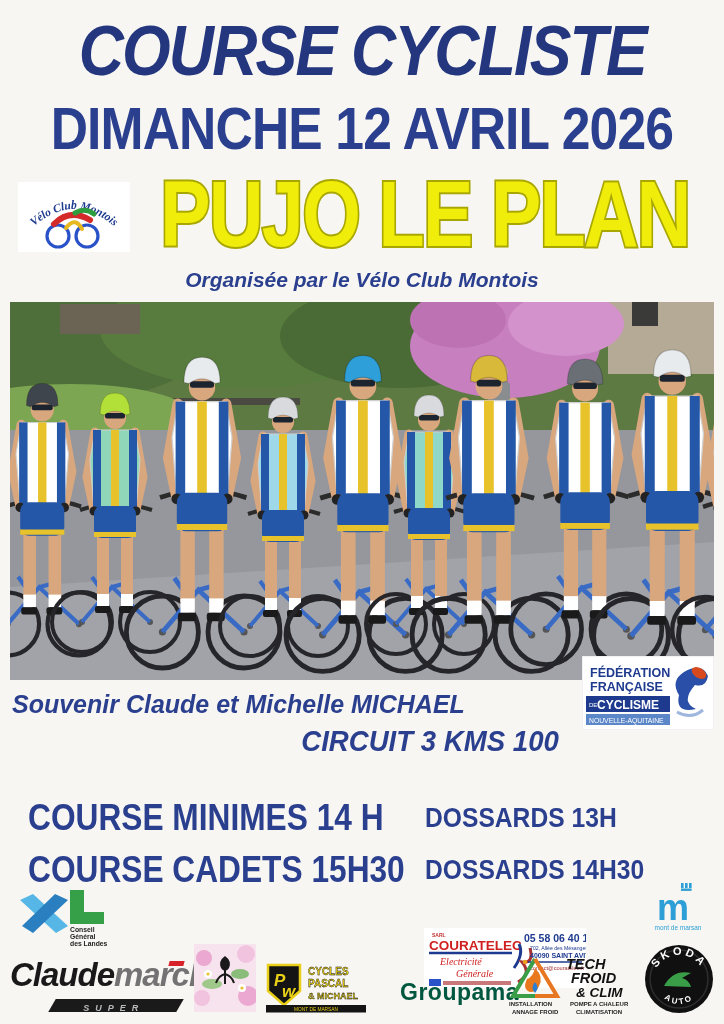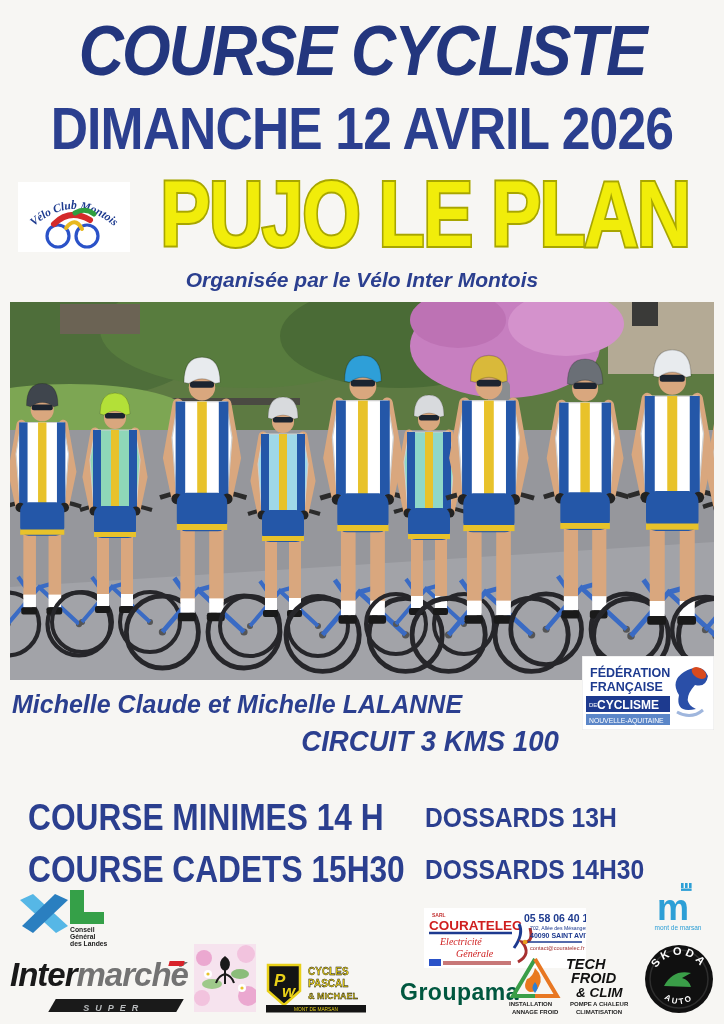--- a/index.html
+++ b/index.html
@@ -26,21 +26,21 @@
   .circuit{left:160px;top:724px;width:540px;text-align:center;font-size:30px;font-weight:bold;font-style:italic;color:#2b3f8f;}
 
   .schedule{left:28px;top:792px;width:668px;}
   .sched-row{display:flex;height:52px;align-items:center;}
   .sched-race{width:397px;font-size:36px;font-weight:bold;color:#2b3f8f;}
   .sched-dossards{font-size:28px;font-weight:bold;color:#2b3f8f;}
 
   
   .sp{position:absolute;}
   .sp-xl{left:18px;top:888px;width:106px;height:60px;}
-  .sp-couratelec{left:424px;top:908px;width:162px;height:60px;background:#fde047;}
+  .sp-couratelec{left:424px;top:928px;width:162px;height:60px;background:#fde047;}
   .sp-mdm{left:648px;top:882px;width:60px;height:54px;}
   .sp-intermarche{left:10px;top:958px;width:176px;height:54px;font-style:italic;}
   .sp-florist{left:194px;top:944px;width:62px;height:68px;}
   .sp-pw{left:264px;top:962px;width:104px;height:52px;}
   .sp-groupama{left:380px;top:968px;width:136px;height:48px;display:flex;align-items:center;gap:20px;}
   .sp-techfroid{left:508px;top:952px;width:130px;height:64px;}
   .sp-skoda{left:642px;top:940px;width:74px;height:78px;}
 
   .im-row{position:relative;white-space:nowrap;line-height:34px;}
   .im-inter{font-size:33px;font-weight:bold;color:#191919;letter-spacing:-1px;}
@@ -83,21 +83,21 @@
     </svg>
   </div>
 
   <div class="abs location-svg">
     <svg width="574" height="104" viewBox="0 0 574 104">
       <text transform="translate(287,82) scale(0.82,1)" x="0" y="0" text-anchor="middle" font-size="92" font-weight="bold" letter-spacing="-2" fill="#f1ed0a" stroke="#a8a600" stroke-width="4" paint-order="stroke">PUJO LE PLAN</text>
     </svg>
   </div>
 
   <div class="abs center organizer">
-    <span>Organisée par le Vélo Inter Montois</span>
+    <span>Organisée par le Vélo Club Montois</span>
   </div>
 
   <div class="abs photo">
     <svg width="704" height="378" viewBox="0 0 704 378">
       <defs>
         <g id="cyclist">
           <circle cx="12" cy="240" r="30" fill="none" stroke="#26262a" stroke-width="4"></circle>
           <circle cx="80" cy="240" r="30" fill="none" stroke="#26262a" stroke-width="4"></circle>
           <circle cx="12" cy="240" r="3" fill="#555"></circle>
           <circle cx="80" cy="240" r="3" fill="#555"></circle>
@@ -152,21 +152,21 @@
       <use href="#cyclist" transform="translate(298,40) scale(1.22)" style="--h:#2e9fd8"></use>
       <use href="#cyclist" transform="translate(374,82) scale(1.0)" style="--h:#d8dadd;--j:#8fd7c8"></use>
       <use href="#cyclist" transform="translate(424,40) scale(1.22)" style="--h:#d9b93a"></use>
       <use href="#cyclist" transform="translate(522,44) scale(1.18)" style="--h:#6a6f76"></use>
       <use href="#cyclist" transform="translate(606,34) scale(1.25)" style="--h:#e8ebee"></use>
       <use href="#cyclist" transform="translate(682,64) scale(1.1)" style="--h:#9aa0a8"></use>
     </svg>
   </div>
 
   <div class="abs memorial">
-    <span>Michelle Claude et Michelle LALANNE</span>
+    <span>Souvenir Claude et Michelle MICHAEL</span>
   </div>
 
   <div class="abs ffc">
     <svg width="132" height="74" viewBox="0 0 132 74">
       <rect width="132" height="74" fill="#ffffff" stroke="#e4e4e4"></rect>
       <text x="8" y="21" font-size="12.5" font-weight="bold" fill="#1d3a8f">FÉDÉRATION</text>
       <text x="8" y="35" font-size="12.5" font-weight="bold" fill="#1d3a8f">FRANÇAISE</text>
       <rect x="4" y="40" width="84" height="16" fill="#1d3a8f"></rect>
       <text x="7" y="51" font-size="6" fill="#ffffff">DE</text>
       <text x="15" y="53" font-size="12" font-weight="bold" fill="#ffffff">CYCLISME</text>
@@ -237,21 +237,21 @@
         <rect x="41" y="1" width="2.6" height="5" fill="#2d9fd6"></rect>
         <rect x="33" y="6.5" width="10.6" height="2.4" fill="#2d9fd6"></rect>
       </g>
       <text x="9" y="38" font-size="36" font-weight="bold" fill="#2d9fd6">m</text>
       <text x="30" y="48" font-size="6.5" fill="#2d9fd6" text-anchor="middle">mont de marsan</text>
     </svg>
   </div>
 
   <div class="sp sp-intermarche">
     <div class="im-row">
-      <span class="im-inter">Inter</span><span class="im-marche">marché</span>
+      <span class="im-inter">Claude</span><span class="im-marche">marché</span>
       <span class="im-bar"></span>
     </div>
     <div class="im-strip">
       <span>SUPER</span>
     </div>
   </div>
 
   <div class="sp sp-florist">
     <svg width="62" height="68" viewBox="0 0 62 68">
       <rect width="62" height="68" fill="#f6e3ee"></rect>

